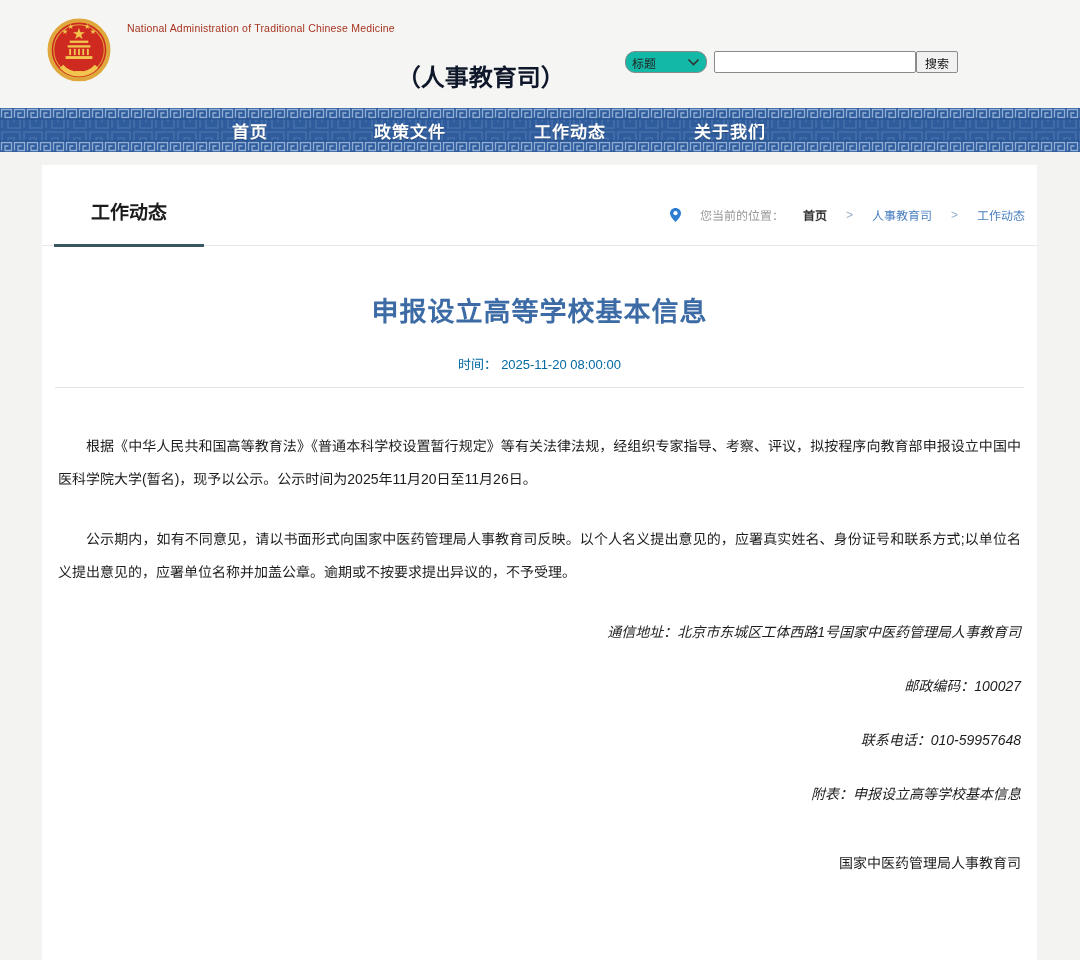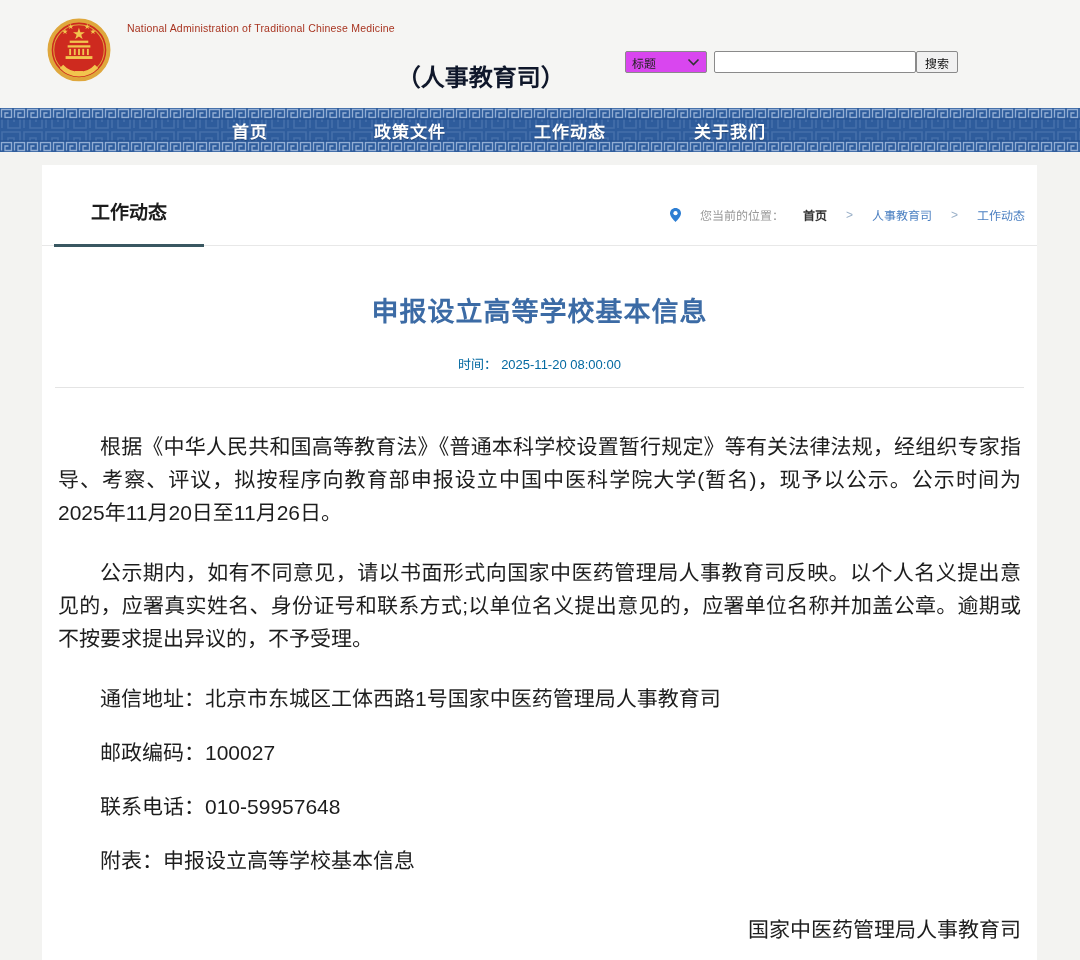--- a/index.html
+++ b/index.html
@@ -15,21 +15,21 @@
   .site-header { height:108px; position:relative; background:#f5f5f3; }
   .brand { position:absolute; left:46px; top:12px; display:flex; align-items:flex-start; }
   .emblem { width:66px; height:82px; flex:0 0 auto; }
   .brand-text { margin-left:15px; margin-top:7px; }
   .org-name { font-size:38px; font-weight:bold; color:#b3291e; letter-spacing:2px; line-height:1.1; }
   .org-name-en { font-size:10.5px; color:#a83420; margin-top:3px; letter-spacing:0.2px; }
   .dept-name { font-size:24px; font-weight:bold; color:#0f172a; margin-left:2px; margin-top:46px; white-space:nowrap; }
 
   .search-row { position:absolute; right:122px; top:51px; display:flex; align-items:center; }
   .search-select {
-    width:82px; height:22px; border:1px solid #8a8a8a; background:#d946ef; border-radius:2px;
+    width:82px; height:22px; border:1px solid #8a8a8a; background:#14b8a6; border-radius:10px;
     display:flex; align-items:center; justify-content:space-between; padding:0 6px;
     font-size:12px; color:#222; cursor:pointer;
   }
   .search-input {
     width:202px; height:22px; border:1px solid #8a8a8a; background:#fff; border-radius:2px;
     margin-left:7px; font-size:12px; padding:0 5px; outline:none;
     font-family:"Liberation Sans","DejaVu Sans",sans-serif;
   }
   .search-btn {
     height:22px; margin-left:0; border:1px solid #8a8a8a; background:#f1f1f1; border-radius:2px;
@@ -72,26 +72,26 @@
 
   
   .article-title {
     text-align:center; color:#3c6ba5; font-size:27px; font-weight:bold;
     margin:44px 0 0; letter-spacing:1px;
   }
   .article-time { text-align:center; color:#0369a1; font-size:13px; margin-top:25px; }
   .article-time .tlabel { margin-right:4px; }
   .article-divider { border-bottom:1px solid #e4e4e4; margin:14px 13px 0; }
 
-  .article-body { padding:0 16px; font-size:21px; color:#1d1d1d; }
+  .article-body { padding:0 16px; font-size:14px; color:#1d1d1d; }
   .article-body p {
     line-height:33px; margin:0 0 27px; text-indent:2em; text-align:justify;
   }
   .article-body p.first { margin-top:42px; }
-  .article-body p.info { text-align:left; margin-bottom:21px; }
+  .article-body p.info { text-align:right; margin-bottom:21px;font-style:italic; }
   .article-body p.sig { text-align:right; text-indent:0; margin:36px 0 0; }
 </style>
 </head>
 <body>
 
 <div class="page">
 
   <header class="site-header">
     <div class="brand">
       <svg class="emblem" viewBox="0 0 64 78" aria-hidden="true">

